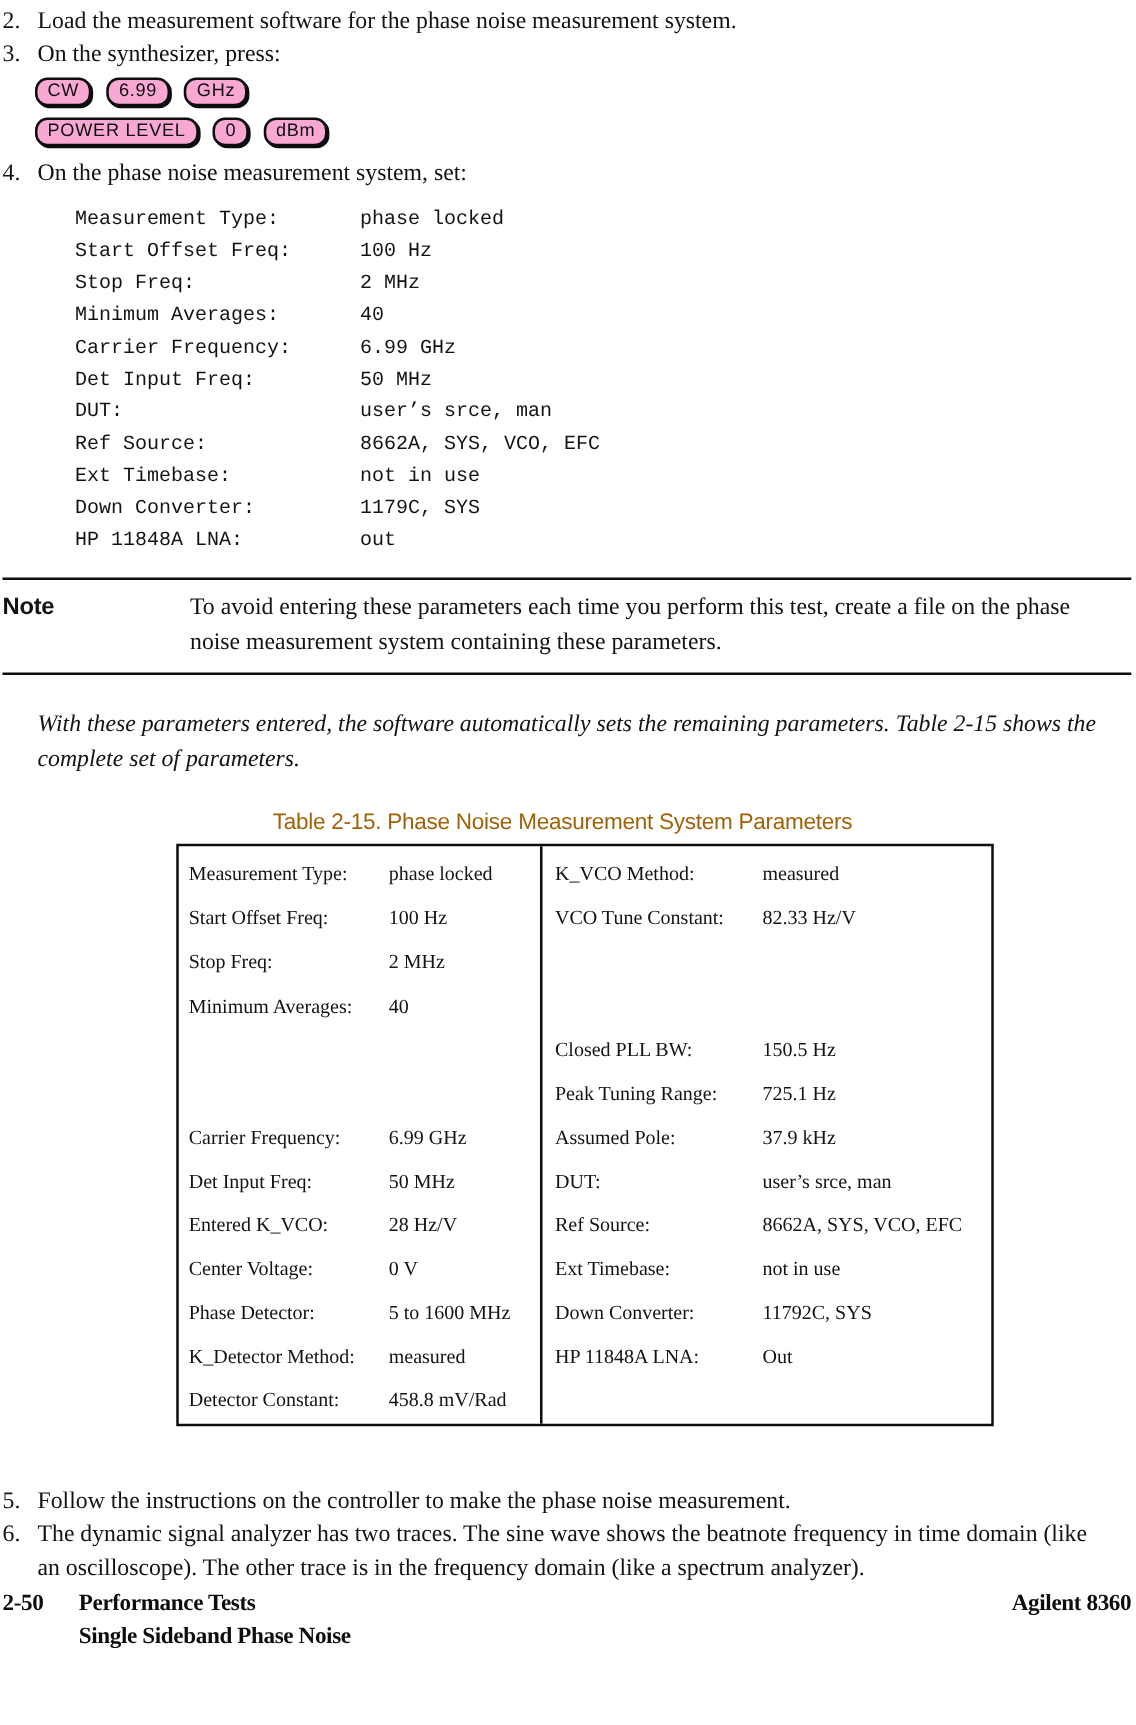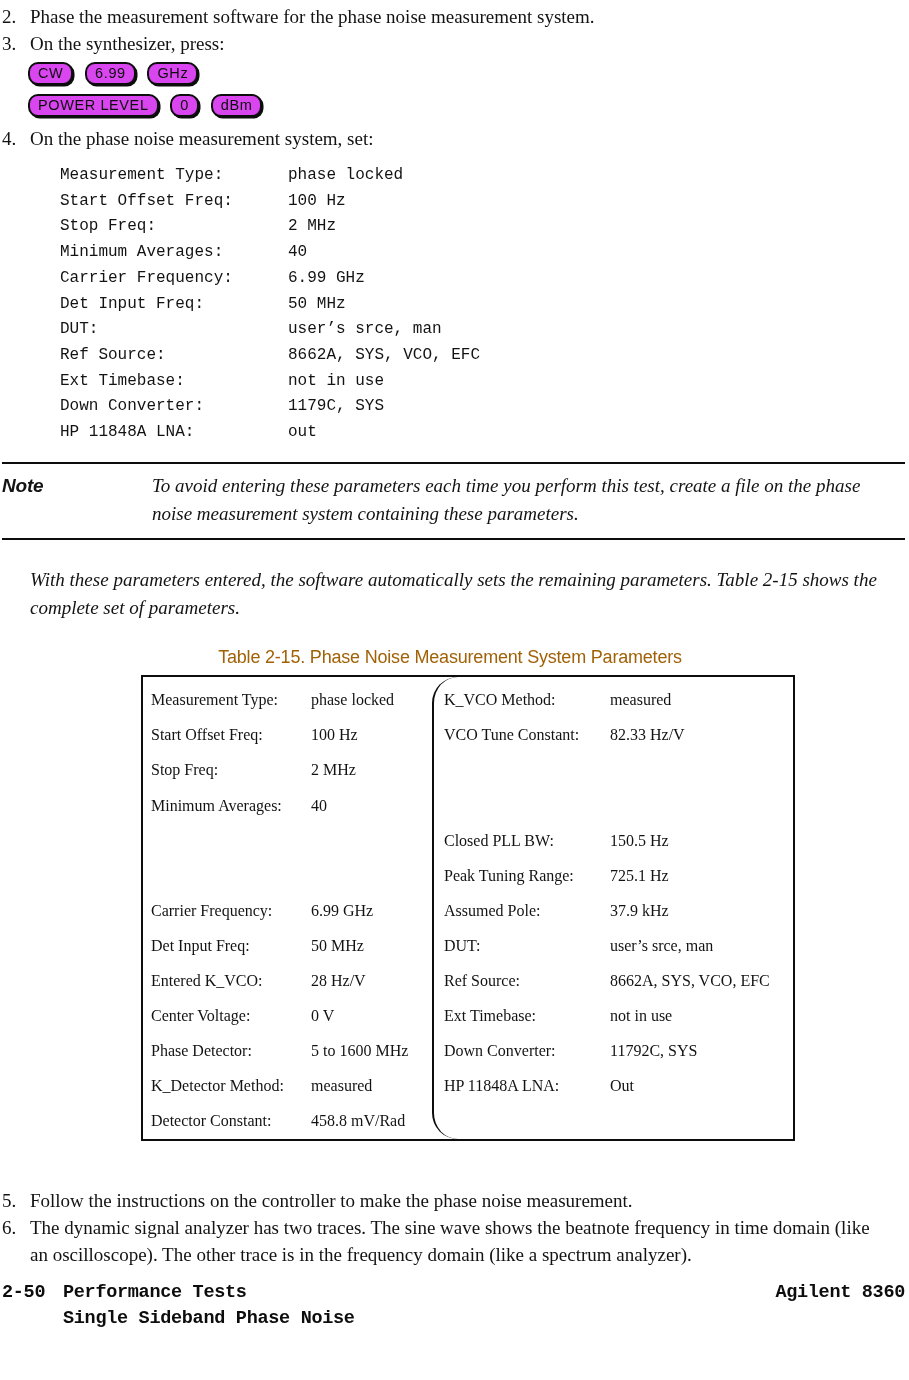--- a/index.html
+++ b/index.html
@@ -29,32 +29,32 @@
     border: 2px solid #0d0d0d;
     border-radius: 10px;
     box-shadow: 1.5px 1.5px 0 #0d0d0d;
     padding: 0 8px 1px 8px;
     margin-right: 7px;
     font-family: "Liberation Sans", sans-serif;
     font-size: 14.5px;
     letter-spacing: 0.6px;
     line-height: 18px;
     color: #0d0d0d;
-    background: #d946ef;
+    background: #f9a8d4;
   }
 
   
   .settings { margin: 11px 0 0 58px; font-family: "Liberation Mono", "DejaVu Sans Mono", monospace; font-size: 16px; line-height: 25.7px; }
   .settings .srow { display: flex; white-space: pre; }
   .settings .slabel { width: 228px; flex: 0 0 228px; }
 
   
   .note { margin-top: 16px; }
   .rule { height: 2px; background: #0d0d0d; }
-  .note-body { display: flex; padding: 8px 0 10px 0; font-style: italic; }
+  .note-body { display: flex; padding: 8px 0 10px 0; }
   .note-label {
     width: 150px; flex: 0 0 150px;
     font-family: "Liberation Sans", sans-serif;
     font-weight: bold; font-size: 19px; letter-spacing: -0.2px;
     padding-top: 3px;
   }
   .note-text { max-width: 712px; line-height: 28px; }
 
   
   .para { margin: 26px 0 0 28px; max-width: 862px; line-height: 28px; font-style: italic; }
@@ -73,54 +73,54 @@
   .ptable {
     margin: 7px 0 0 139px;
     width: 654px;
     box-sizing: border-box;
     border: 2px solid #0d0d0d;
     display: flex;
     font-size: 16px;
   }
   .col { box-sizing: border-box; }
   .col-left  { width: 289px; flex: 0 0 289px; padding-top: 6px; }
-  .col-right { flex: 1; border-left: 2px solid #0d0d0d; padding-top: 6px; border-radius: 26px; }
+  .col-right { flex: 1; border-left: 2px solid #0d0d0d; padding-top: 6px; }
   .trow { height: 35.1px; display: flex; align-items: center; padding-left: 8px; }
   .col-right .trow { padding-left: 10px; }
   .tlabel { width: 160px; flex: 0 0 160px; }
   .col-right .tlabel { width: 166px; flex: 0 0 166px; }
   .tvalue { white-space: nowrap; }
 
   
   .bottom-steps { margin-top: 46px; }
 
   
   .footer {
-    margin-top: 12px;
+    margin-top: 2px;
     display: flex;
     justify-content: space-between;
     align-items: flex-start;
-    font-family: Liberation Mono, monospace;
+    font-family: Liberation Serif, serif;
     font-weight: bold;
     font-size: 18.5px;
     letter-spacing: -0.3px;
     line-height: 26px;
     color: #0d0d0d;
   }
   .f-left { display: flex; }
   .f-num { width: 61px; flex: 0 0 61px; }
 </style>
 </head>
 <body>
 
 <div class="page">
 
   <div class="step">
     <span class="num">2.</span>
-    <span class="txt">Phase the measurement software for the phase noise measurement system.</span>
+    <span class="txt">Load the measurement software for the phase noise measurement system.</span>
   </div>
 
   <div class="step">
     <span class="num">3.</span>
     <span class="txt">On the synthesizer, press:</span>
   </div>
 
   <div class="keys-block">
     <div class="key-row">
       <span class="key">CW</span>

